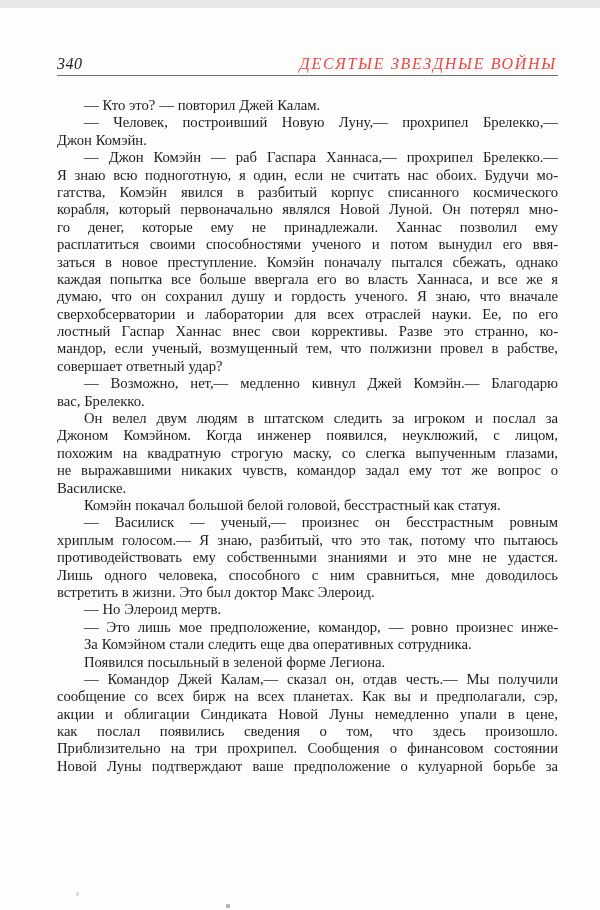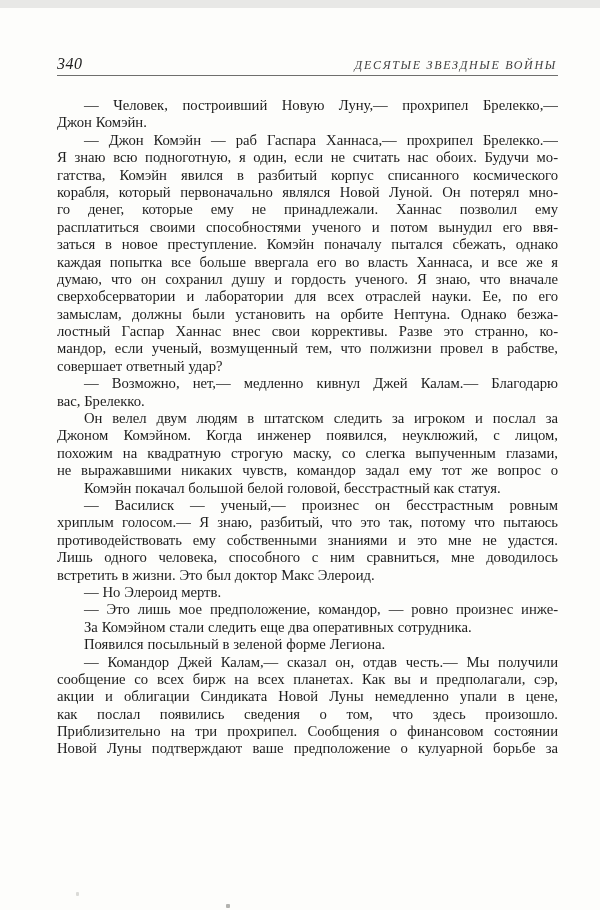--- a/index.html
+++ b/index.html
@@ -26,23 +26,23 @@
     justify-content: space-between;
     align-items: baseline;
     font-style: italic;
   }
   .folio {
     font-size: 16px;
     letter-spacing: 0.5px;
     color: #1f1f1f;
   }
   .running-title {
-    font-size: 12px;
+    font-size: 16px;
     letter-spacing: 1.7px;
-    color: #404040;
+    color: #ef4444;
   }
   .rule {
     position: absolute;
     left: 57px;
     right: 42px;
     top: 67px;
     height: 0;
     border-top: 1.3px solid #6f6f6d;
   }
   .text-block {
@@ -86,48 +86,51 @@
 <body>
 
 <div class="page">
   <div class="header">
     <span class="folio">340</span>
     <span class="running-title">ДЕСЯТЫЕ ЗВЕЗДНЫЕ ВОЙНЫ</span>
   </div>
   <div class="rule"></div>
   <div class="text-block" id="text-block">
       <div class="para">
+        <div class="line first last">— Кто это? — повторил Джей Калам.</div>
+      </div>
+      <div class="para">
         <div class="line first">— Человек, построивший Новую Луну,— прохрипел Брелекко,—</div>
         <div class="line last">Джон Комэйн.</div>
       </div>
       <div class="para">
         <div class="line first">— Джон Комэйн — раб Гаспара Ханнаса,— прохрипел Брелекко.—</div>
         <div class="line">Я знаю всю подноготную, я один, если не считать нас обоих. Будучи мо-</div>
         <div class="line">гатства, Комэйн явился в разбитый корпус списанного космического</div>
         <div class="line">корабля, который первоначально являлся Новой Луной. Он потерял мно-</div>
         <div class="line">го денег, которые ему не принадлежали. Ханнас позволил ему</div>
         <div class="line">расплатиться своими способностями ученого и потом вынудил его ввя-</div>
         <div class="line">заться в новое преступление. Комэйн поначалу пытался сбежать, однако</div>
         <div class="line">каждая попытка все больше ввергала его во власть Ханнаса, и все же я</div>
         <div class="line">думаю, что он сохранил душу и гордость ученого. Я знаю, что вначале</div>
         <div class="line">сверхобсерватории и лаборатории для всех отраслей науки. Ее, по его</div>
-        <div class="line">замыслам, должны были установить на орбите Нептуна. Однако безжа-</div>
         <div class="line">лостный Гаспар Ханнас внес свои коррективы. Разве это странно, ко-</div>
         <div class="line">мандор, если ученый, возмущенный тем, что полжизни провел в рабстве,</div>
         <div class="line last">совершает ответный удар?</div>
       </div>
       <div class="para">
-        <div class="line first">— Возможно, нет,— медленно кивнул Джей Калам.— Благодарю</div>
+        <div class="line first">— Возможно, нет,— медленно кивнул Джей Комэйн.— Благодарю</div>
         <div class="line last">вас, Брелекко.</div>
       </div>
       <div class="para">
         <div class="line first">Он велел двум людям в штатском следить за игроком и послал за</div>
         <div class="line">Джоном Комэйном. Когда инженер появился, неуклюжий, с лицом,</div>
         <div class="line">похожим на квадратную строгую маску, со слегка выпученным глазами,</div>
         <div class="line">не выражавшими никаких чувств, командор задал ему тот же вопрос о</div>
+        <div class="line last">Василиске.</div>
       </div>
       <div class="para">
         <div class="line first last">Комэйн покачал большой белой головой, бесстрастный как статуя.</div>
       </div>
       <div class="para">
         <div class="line first">— Василиск — ученый,— произнес он бесстрастным ровным</div>
         <div class="line">хриплым голосом.— Я знаю, разбитый, что это так, потому что пытаюсь</div>
         <div class="line">противодействовать ему собственными знаниями и это мне не удастся.</div>
         <div class="line">Лишь одного человека, способного с ним сравниться, мне доводилось</div>
         <div class="line last">встретить в жизни. Это был доктор Макс Элероид.</div>

